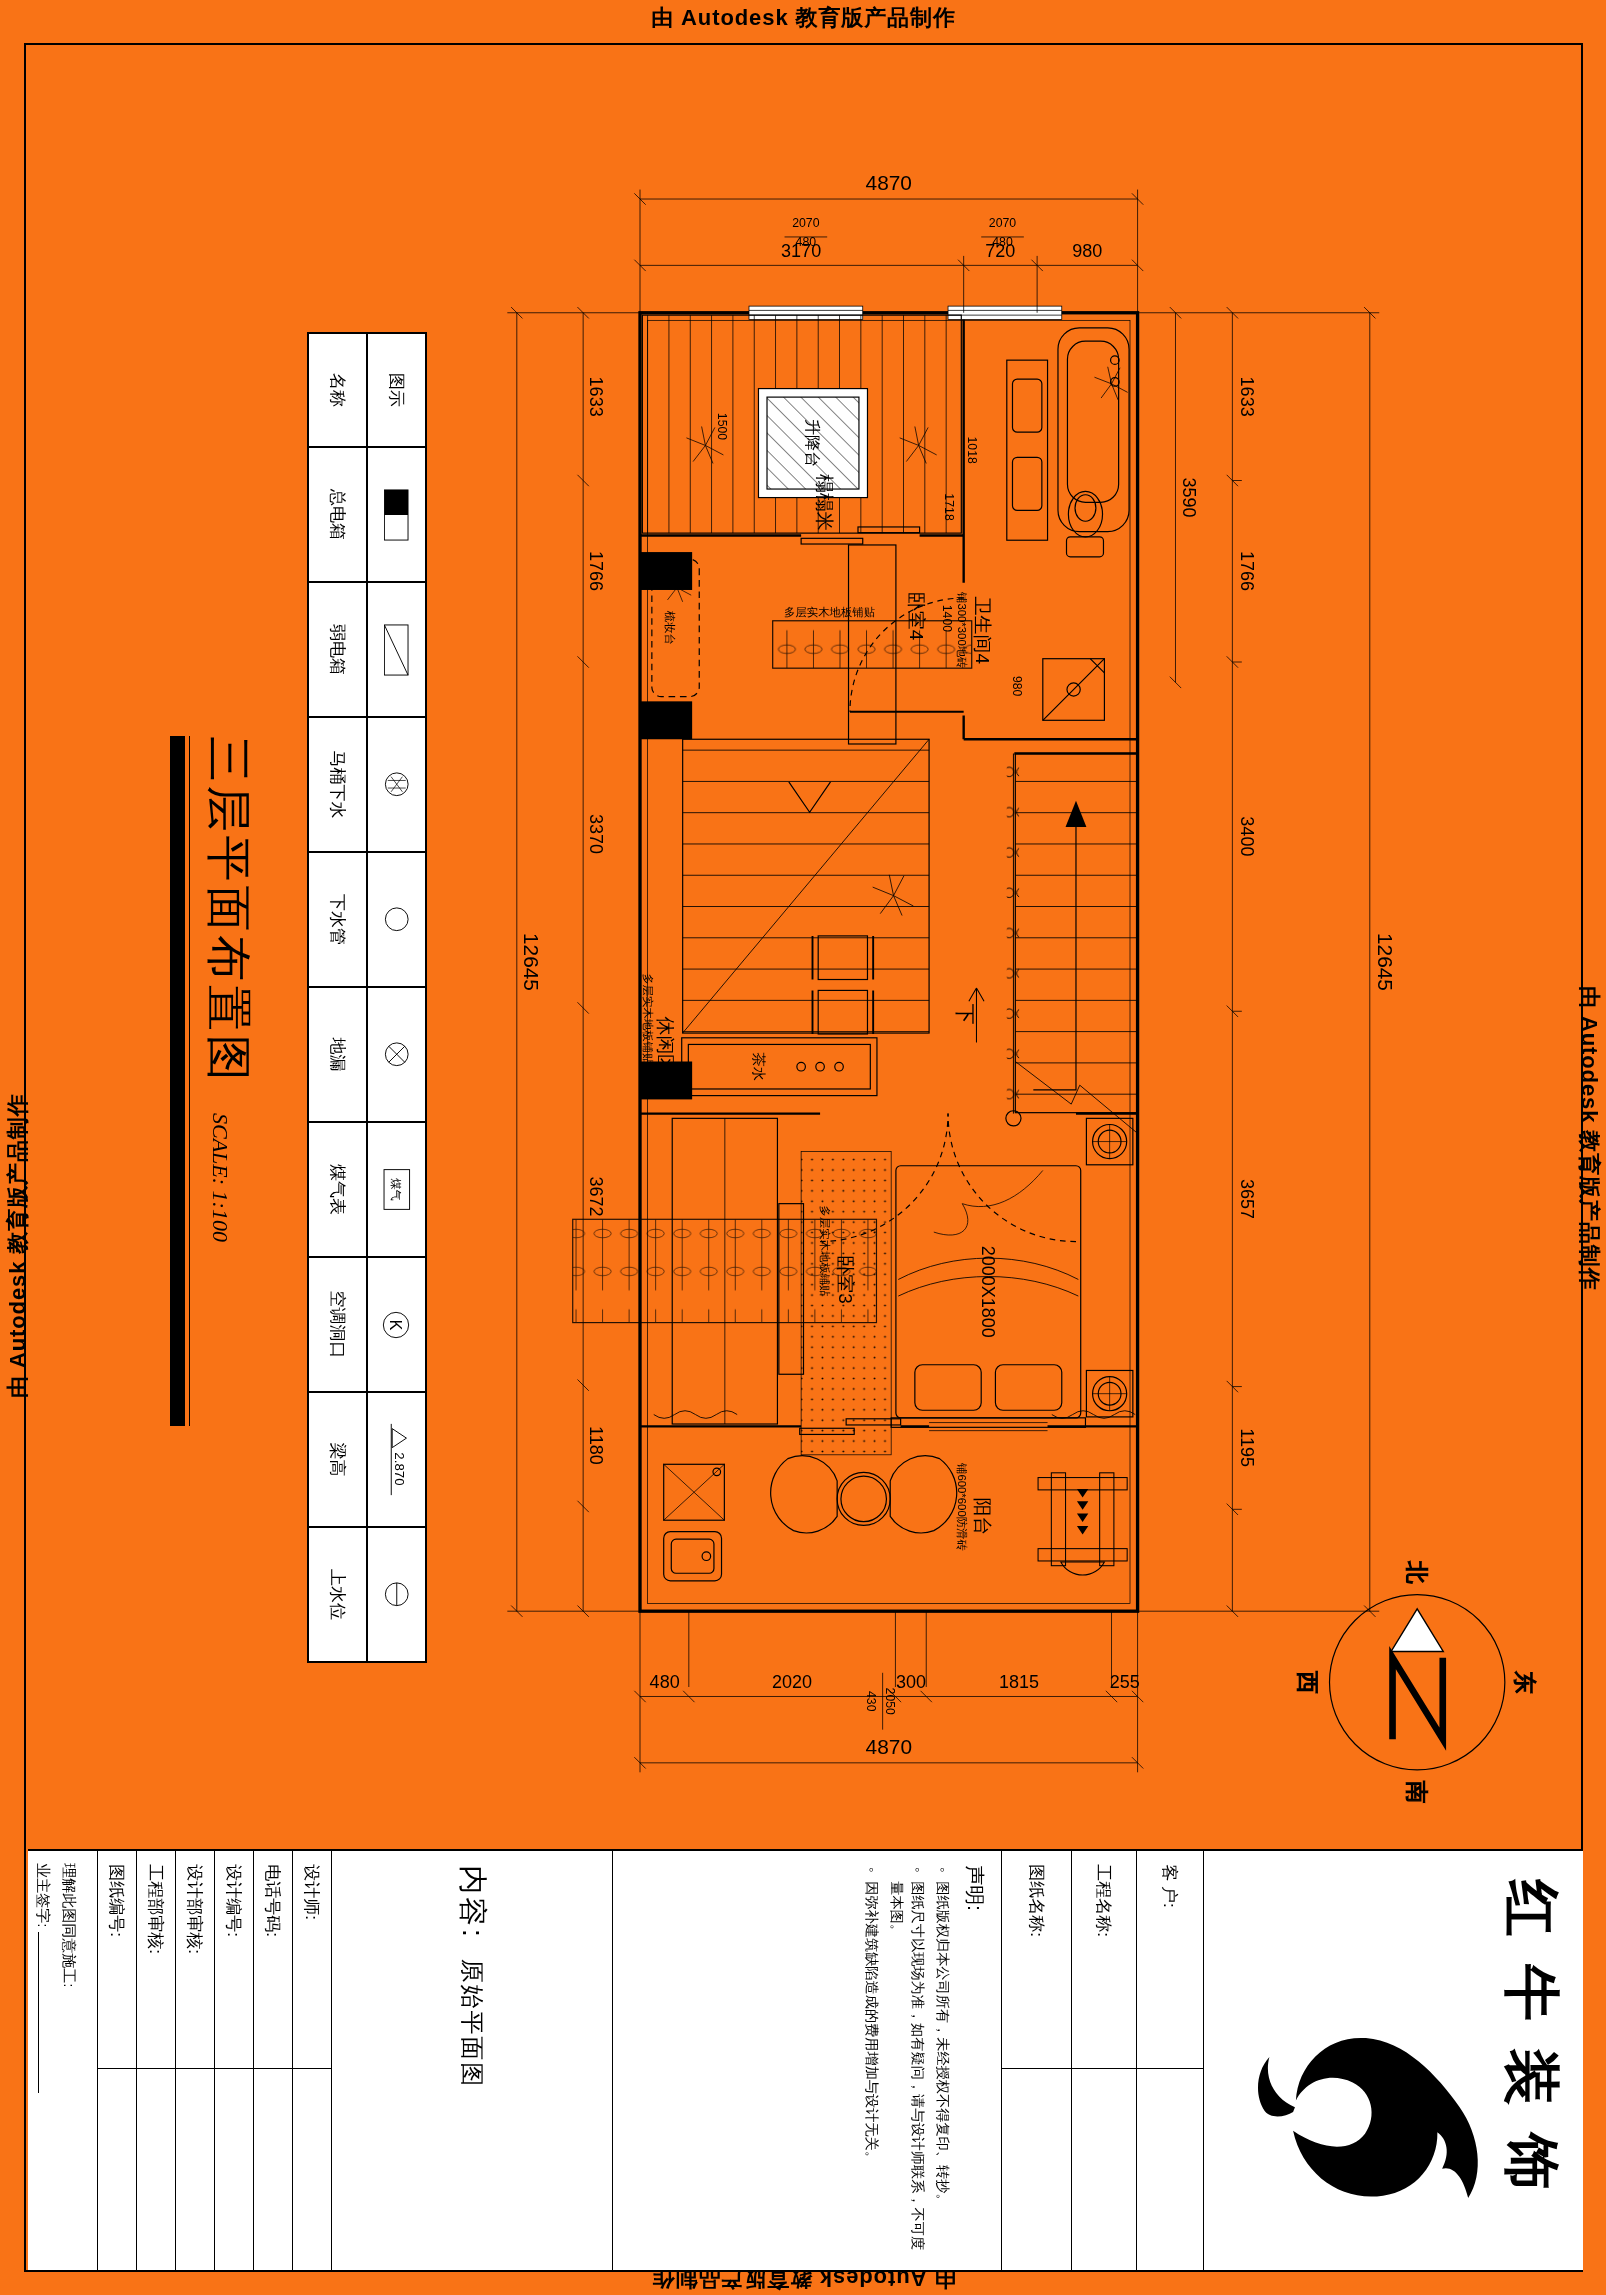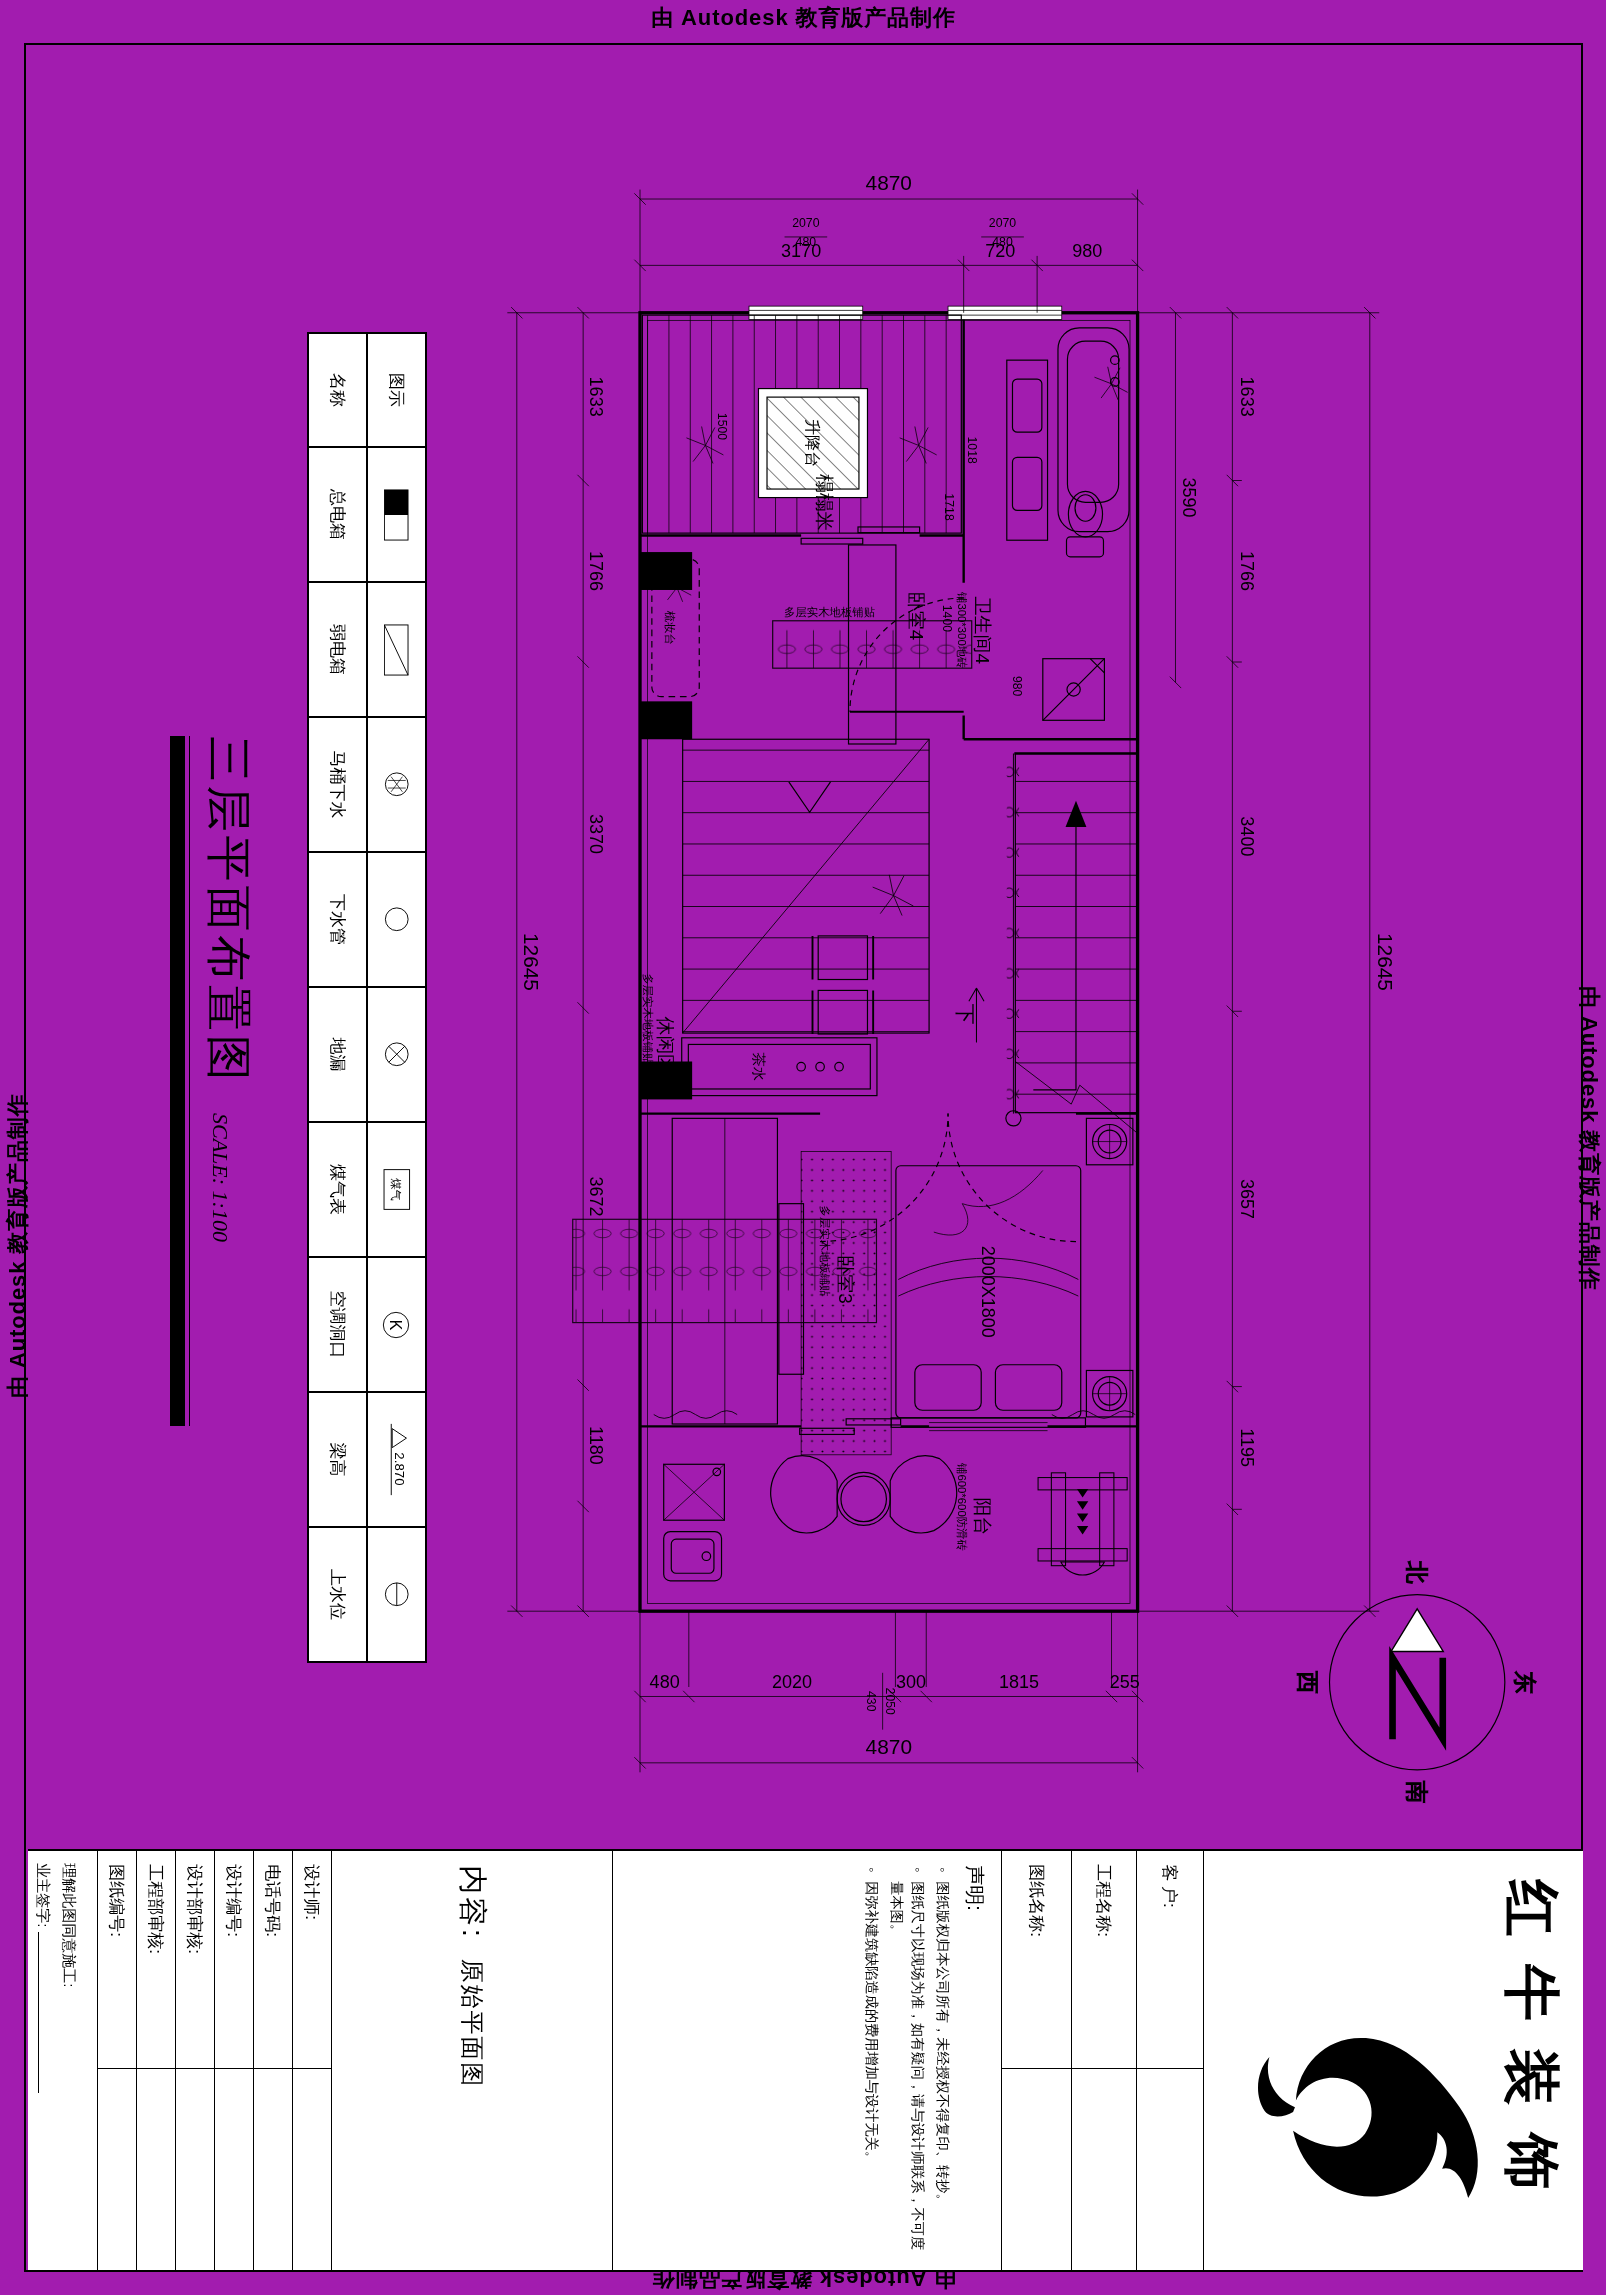--- a/index.html
+++ b/index.html
@@ -1,16 +1,16 @@
 <!DOCTYPE html>
 <html style="font-size:7.6px"><head>
 <meta charset="utf-8">
 <style>
   html,body{margin:0;padding:0;background:#888;}
-  .page{position:relative;width:1607px;height:2295px;background:#a21caf;overflow:hidden;
+  .page{position:relative;width:1607px;height:2295px;background:#f97316;overflow:hidden;
         font-family:"Liberation Sans","DejaVu Sans",sans-serif;color:#000;}
   .wm{position:absolute;font-weight:bold;font-size:22px;white-space:nowrap;letter-spacing:0.9px;}
   .wm-top{top:2.8px;left:50%;transform:translateX(-50%);}
   .wm-bottom{bottom:1.9px;left:50%;transform:translateX(-50%) rotate(180deg);}
   .wm-left{left:2.8px;top:1398px;transform-origin:0 0;transform:rotate(-90deg);}
   .wm-right{left:1604px;top:986px;transform-origin:0 0;transform:rotate(90deg);}
   
   .land{position:absolute;left:0;top:0;width:2295px;height:1607px;
         transform-origin:0 0;transform:rotate(90deg) translateY(-1607px);}
   .border{position:absolute;left:43px;top:24px;width:2225px;height:1555px;border:2.4px solid #000;}

